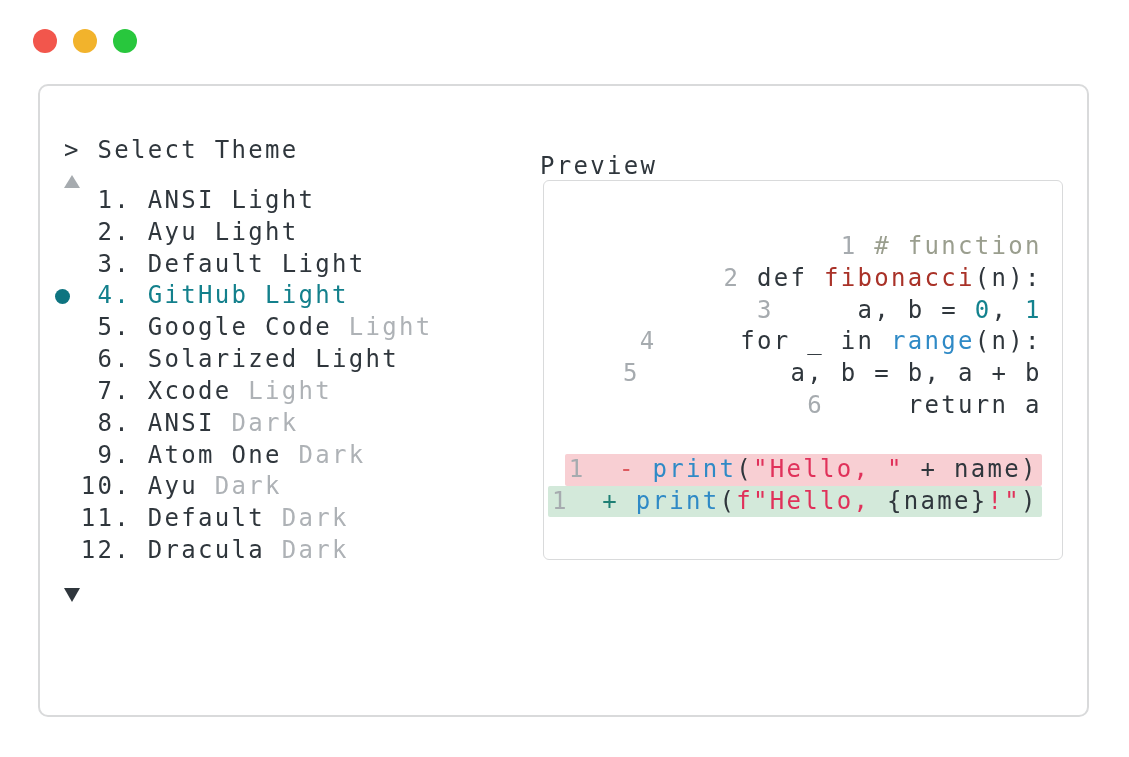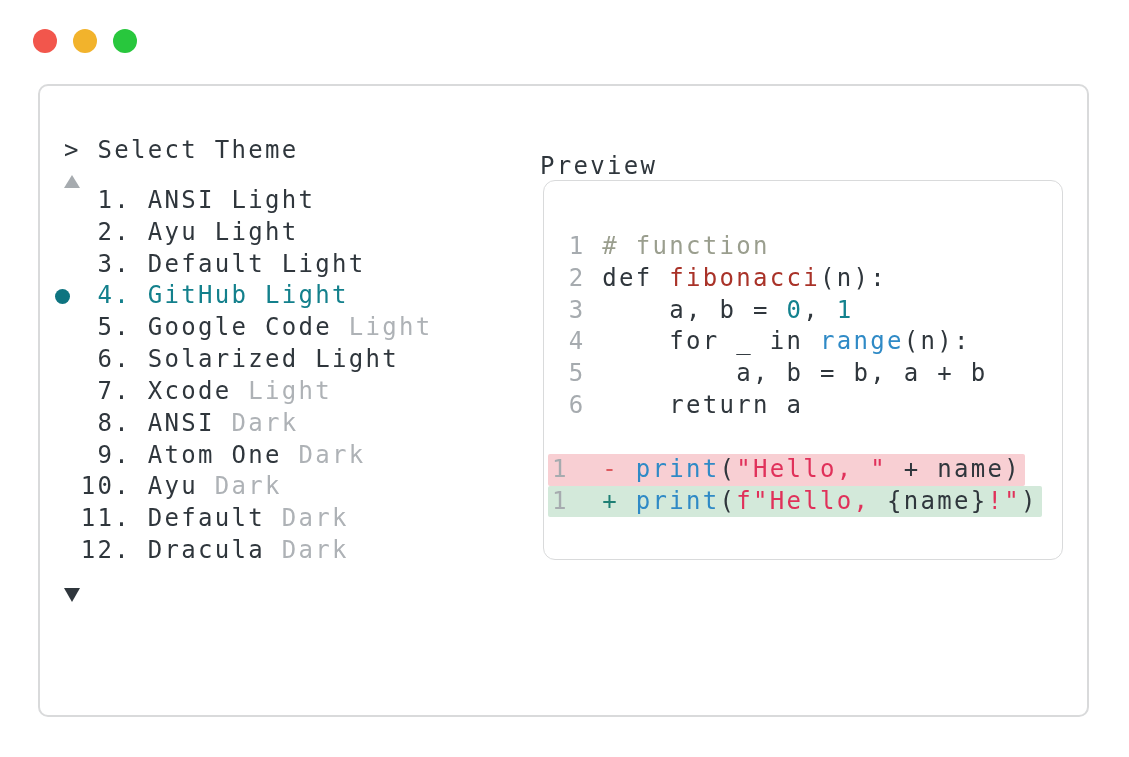--- a/index.html
+++ b/index.html
@@ -53,22 +53,23 @@
     width: 15px; height: 15px; border-radius: 50%;
     background: var(--bullet);
   }
 
   .help { position: absolute; left: 15px; top: 558px; line-height: 32px; color: var(--help); }
 
   .preview-box {
     position: absolute; left: 503px; top: 94px;
     width: 520px; height: 380px;
     border: 1.5px solid var(--border);
-    border-radius: 12px;
+    border-radius: 6px;
     background: #ffffff;
+    text-align: right;
   }
   .code { position: absolute; left: 8px; top: 50px; line-height: 31.82px; }
   .code-line { height: 31.82px; }
 
   .tk-gutter  { color: var(--gutter); }
   .tk-plain   { color: var(--ink); }
   .tk-comment { color: var(--comment); }
   .tk-func    { color: var(--func); }
   .tk-number  { color: var(--num); }
   .tk-builtin { color: var(--blue); }

